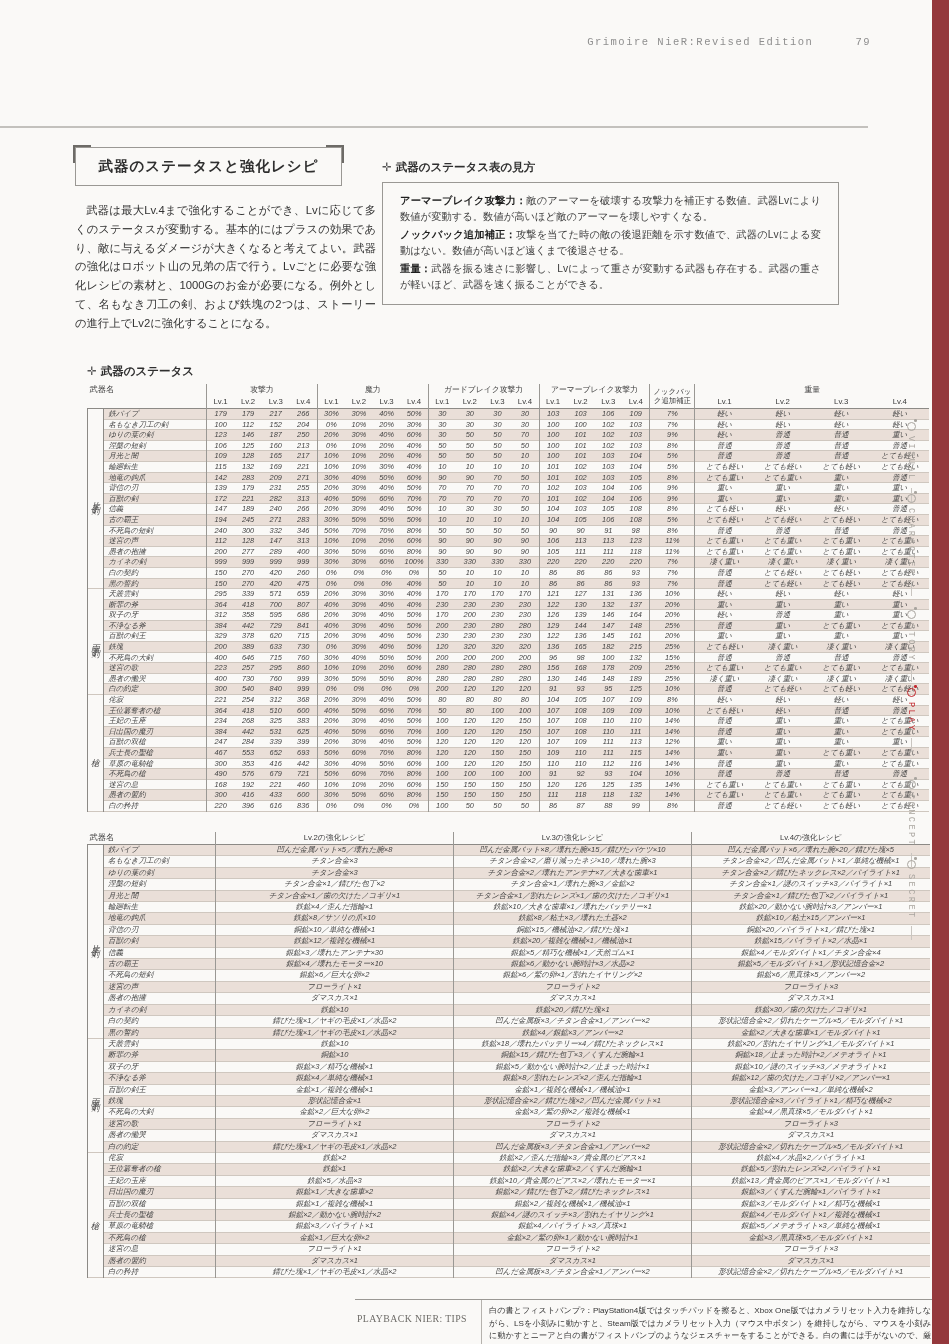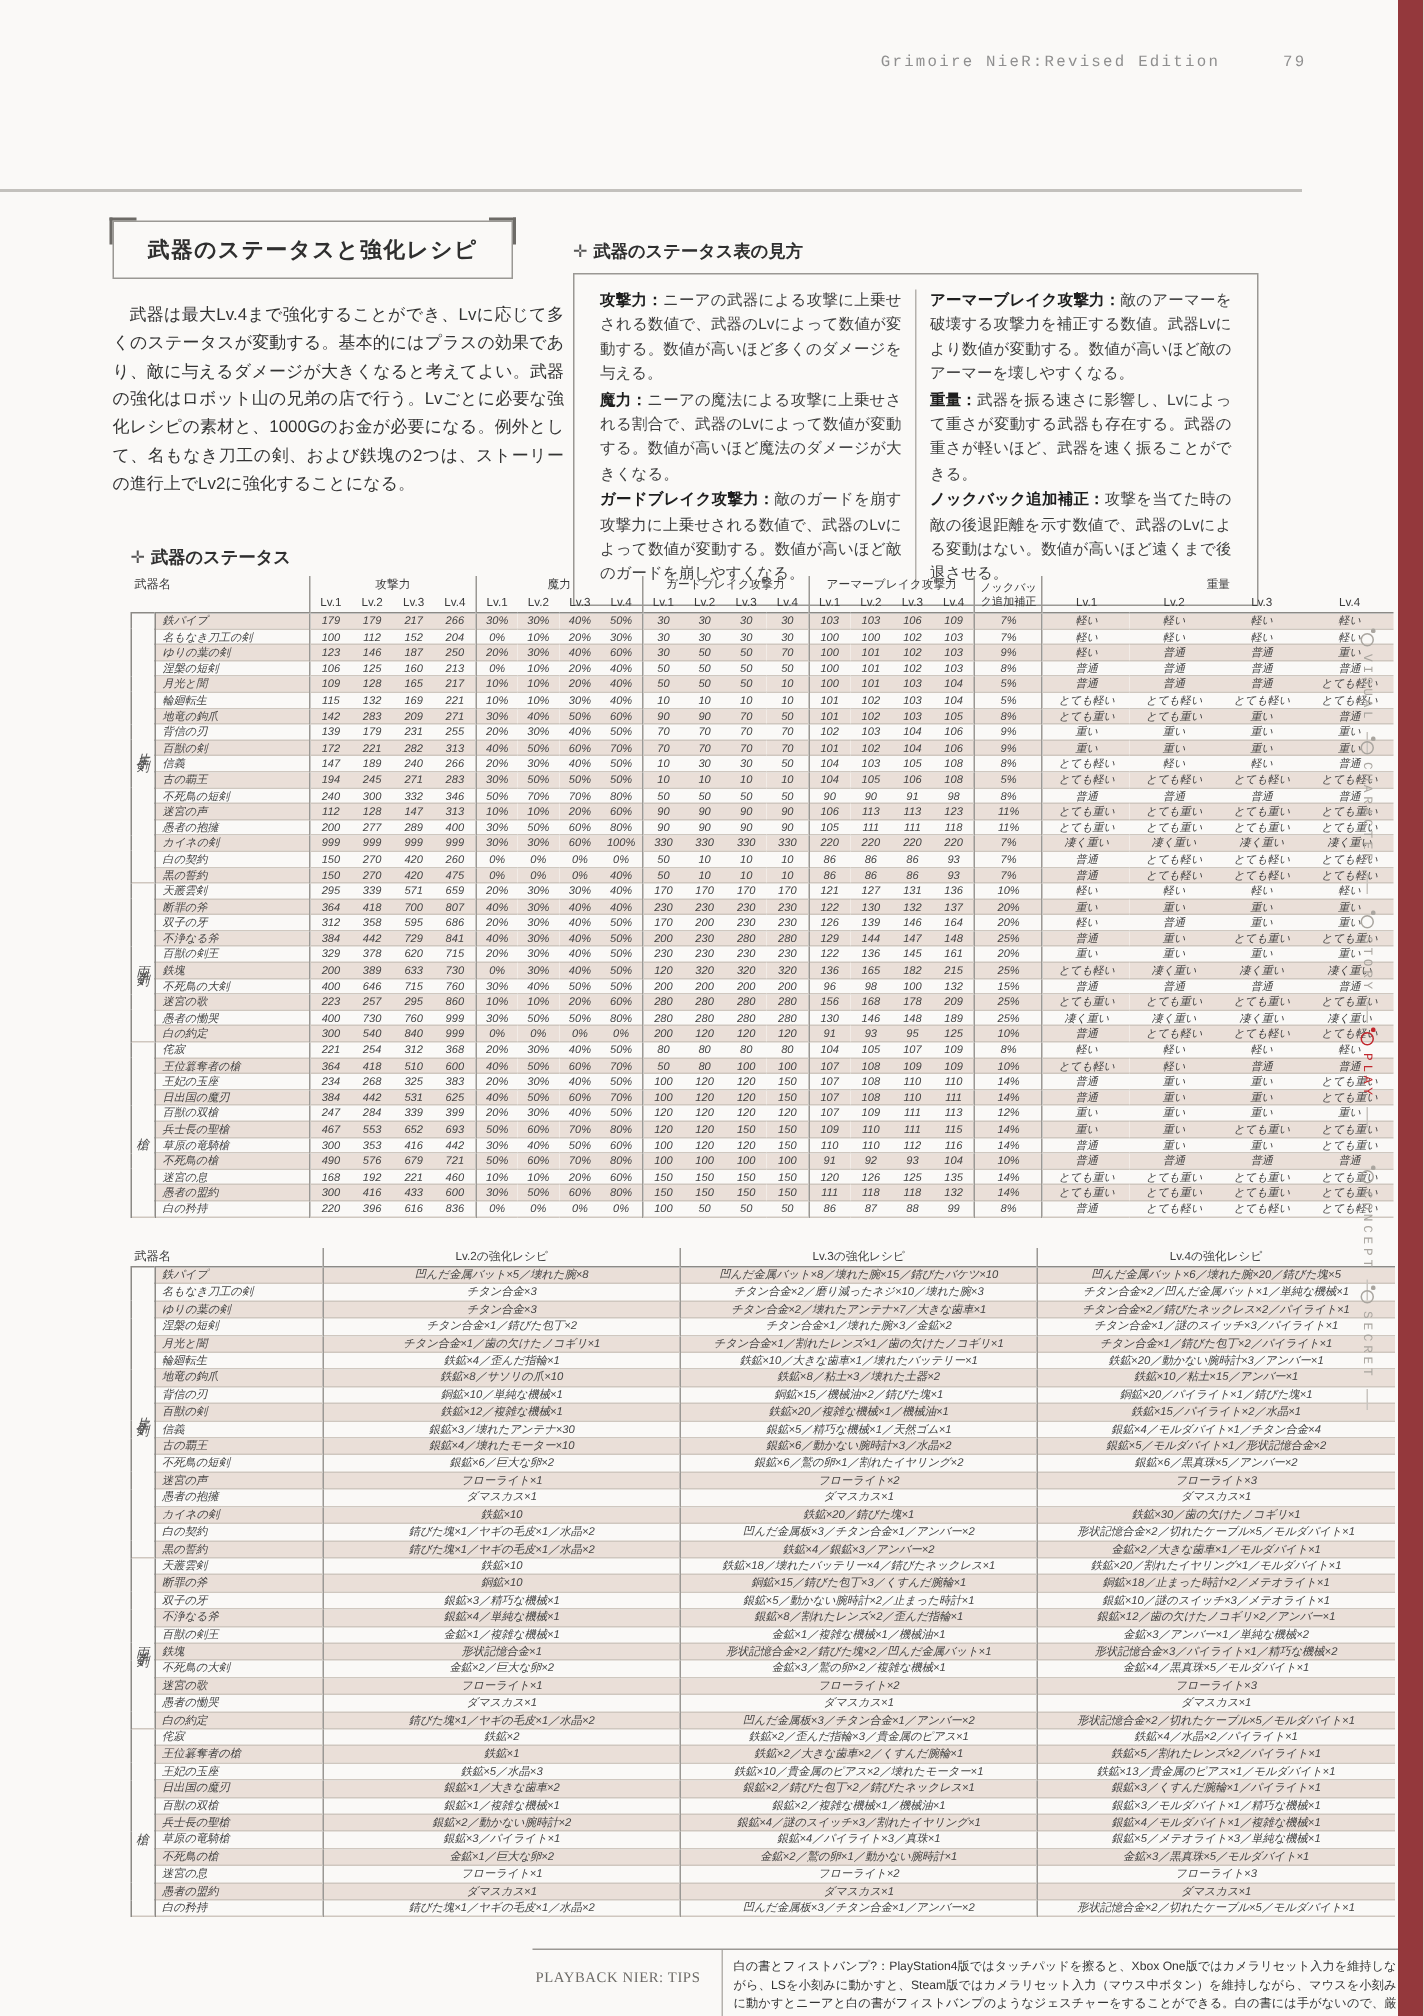--- a/index.html
+++ b/index.html
@@ -84,29 +84,24 @@
       <span>武器のステータスと強化レシピ</span>
     </div>
     <p class="intro-body">武器は最大Lv.4まで強化することができ、Lvに応じて多くのステータスが変動する。基本的にはプラスの効果であり、敵に与えるダメージが大きくなると考えてよい。武器の強化はロボット山の兄弟の店で行う。Lvごとに必要な強化レシピの素材と、1000Gのお金が必要になる。例外として、名もなき刀工の剣、および鉄塊の2つは、ストーリーの進行上でLv2に強化することになる。</p>
   </div>
 
   <div class="legend">
     <div class="legend-title">
       <span class="cross">✛</span><span>武器のステータス表の見方</span>
     </div>
     <div class="legend-box">
-      <div class="legend-col" id="legend-left">
-          <p class="legend-item"><b>攻撃力：</b>ニーアの武器による攻撃に上乗せされる数値で、武器のLvによって数値が変動する。数値が高いほど多くのダメージを与える。</p>
-          <p class="legend-item"><b>魔力：</b>ニーアの魔法による攻撃に上乗せされる割合で、武器のLvによって数値が変動する。数値が高いほど魔法のダメージが大きくなる。</p>
-          <p class="legend-item"><b>ガードブレイク攻撃力：</b>敵のガードを崩す攻撃力に上乗せされる数値で、武器のLvによって数値が変動する。数値が高いほど敵のガードを崩しやすくなる。</p>
-        </div>
       <div class="legend-col" id="legend-right">
           <p class="legend-item"><b>アーマーブレイク攻撃力：</b>敵のアーマーを破壊する攻撃力を補正する数値。武器Lvにより数値が変動する。数値が高いほど敵のアーマーを壊しやすくなる。</p>
+          <p class="legend-item"><b>ノックバック追加補正：</b>攻撃を当てた時の敵の後退距離を示す数値で、武器のLvによる変動はない。数値が高いほど遠くまで後退させる。</p>
           <p class="legend-item"><b>重量：</b>武器を振る速さに影響し、Lvによって重さが変動する武器も存在する。武器の重さが軽いほど、武器を速く振ることができる。</p>
-          <p class="legend-item"><b>ノックバック追加補正：</b>攻撃を当てた時の敵の後退距離を示す数値で、武器のLvによる変動はない。数値が高いほど遠くまで後退させる。</p>
         </div>
     </div>
   </div>
 
   <div class="tbl-section stats-section">
     <div class="tbl-title">
       <span class="cross">✛</span><span>武器のステータス</span>
     </div>
     <table id="stats-table">
         <colgroup>

